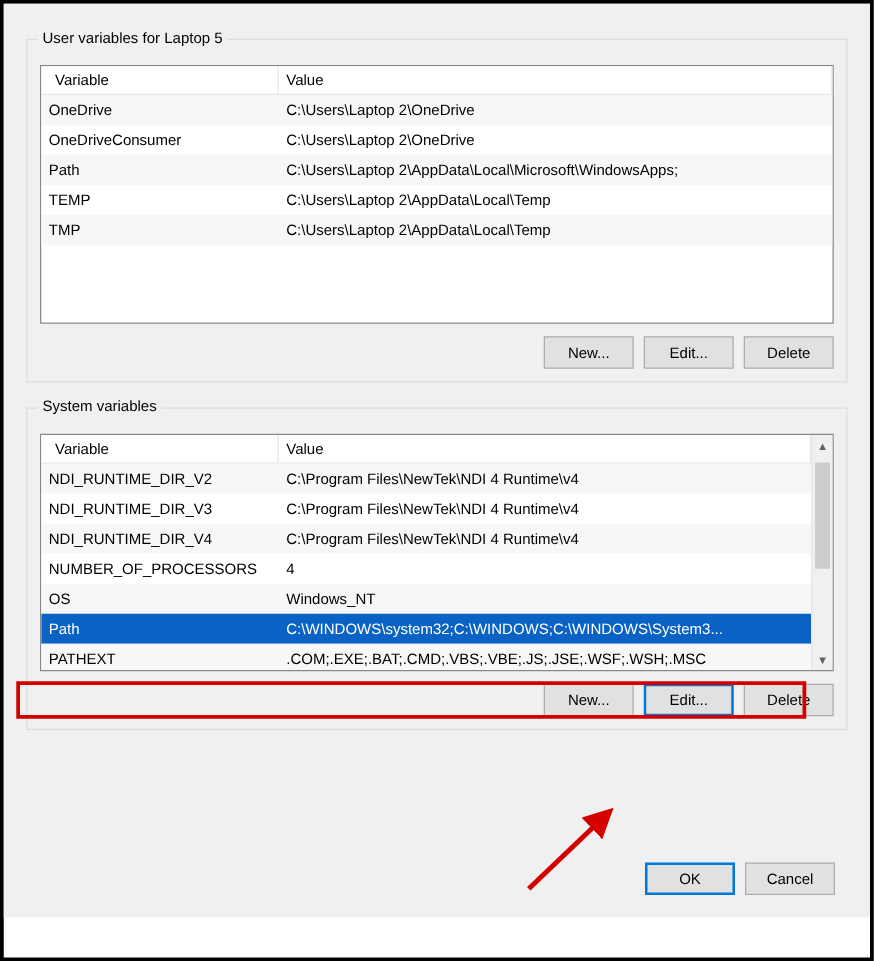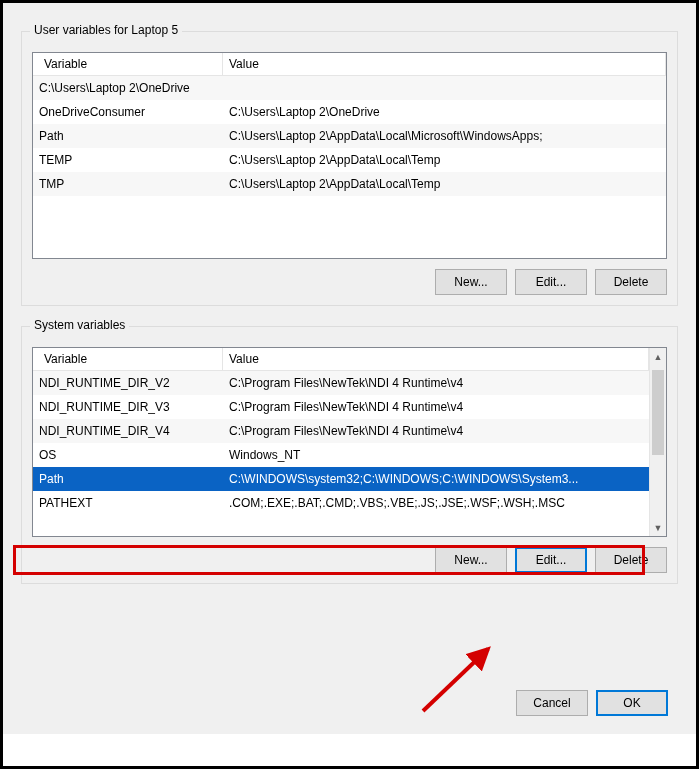--- a/index.html
+++ b/index.html
@@ -171,20 +171,21 @@
       <div class="legend">User variables for Laptop 5</div>
 
       <div class="listview">
         <div class="lv-inner">
           <div class="lv-header">
             <div class="col var">Variable</div>
             <div class="col val">Value</div>
           </div>
           <div class="lv-rows" id="user-rows">
               <div class="lv-row">
+                <div class="c1">OneDrive</div>
                 <div class="c2">C:\Users\Laptop 2\OneDrive</div>
               </div>
               <div class="lv-row">
                 <div class="c1">OneDriveConsumer</div>
                 <div class="c2">C:\Users\Laptop 2\OneDrive</div>
               </div>
               <div class="lv-row">
                 <div class="c1">Path</div>
                 <div class="c2">C:\Users\Laptop 2\AppData\Local\Microsoft\WindowsApps;</div>
               </div>
@@ -221,20 +222,24 @@
                 <div class="c1">NDI_RUNTIME_DIR_V2</div>
                 <div class="c2">C:\Program Files\NewTek\NDI 4 Runtime\v4</div>
               </div>
               <div class="lv-row">
                 <div class="c1">NDI_RUNTIME_DIR_V3</div>
                 <div class="c2">C:\Program Files\NewTek\NDI 4 Runtime\v4</div>
               </div>
               <div class="lv-row">
                 <div class="c1">NDI_RUNTIME_DIR_V4</div>
                 <div class="c2">C:\Program Files\NewTek\NDI 4 Runtime\v4</div>
+              </div>
+              <div class="lv-row">
+                <div class="c1">NUMBER_OF_PROCESSORS</div>
+                <div class="c2">4</div>
               </div>
               <div class="lv-row">
                 <div class="c1">OS</div>
                 <div class="c2">Windows_NT</div>
               </div>
               <div class="lv-row selected">
                 <div class="c1">Path</div>
                 <div class="c2">C:\WINDOWS\system32;C:\WINDOWS;C:\WINDOWS\System3...</div>
               </div>
               <div class="lv-row">
@@ -253,22 +258,22 @@
       </div>
 
       <div class="btnrow">
         <button class="win">New...</button>
         <button class="win primary">Edit...</button>
         <button class="win">Delete</button>
       </div>
     </div>
 
     <div class="main-buttons">
+      <button class="win primary">OK</button>
       <button class="win">Cancel</button>
-      <button class="win primary">OK</button>
     </div>
 
     <div class="highlight-box" style="left:10px; top:542px; width:632px; height:30px;"></div>
 
     <svg class="arrow-svg" style="left:410px; top:638px; width:90px; height:75px;" viewBox="0 0 90 75">
       <defs>
         <marker id="ah" markerWidth="6" markerHeight="6" refX="5" refY="3" orient="auto">
           <path d="M0,0 L6,3 L0,6 Z" fill="#d40000"></path>
         </marker>
       </defs>

